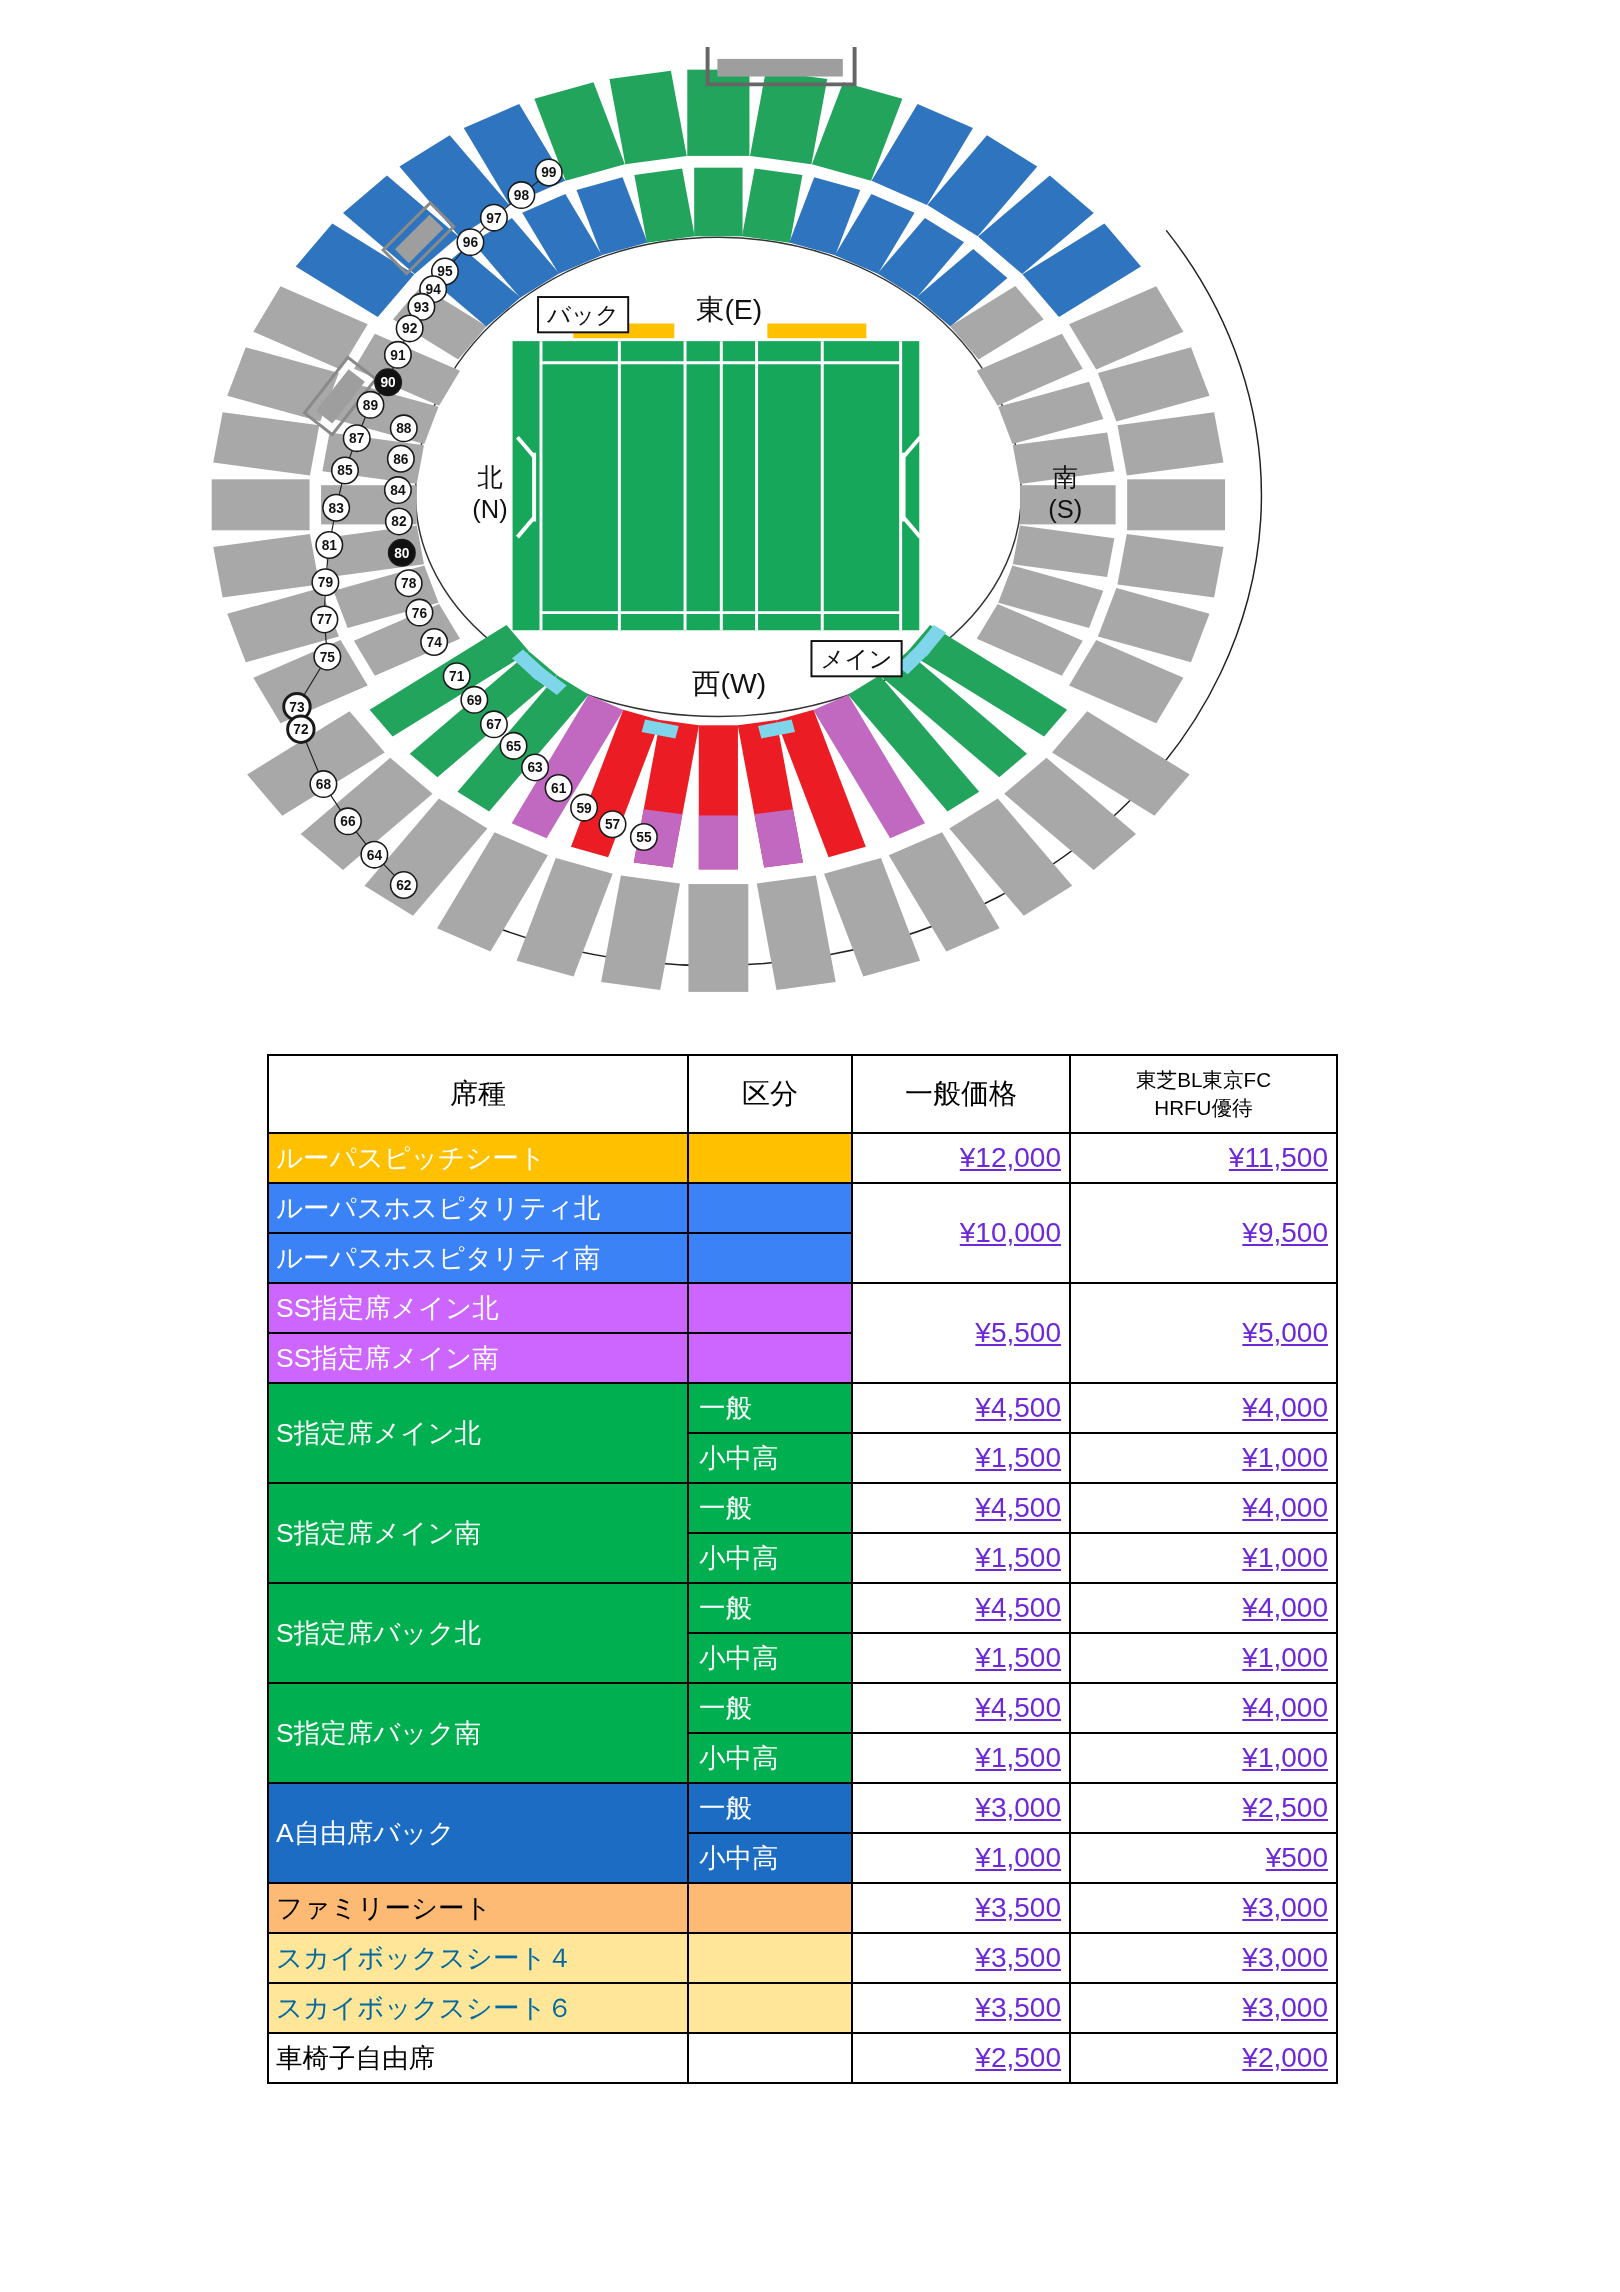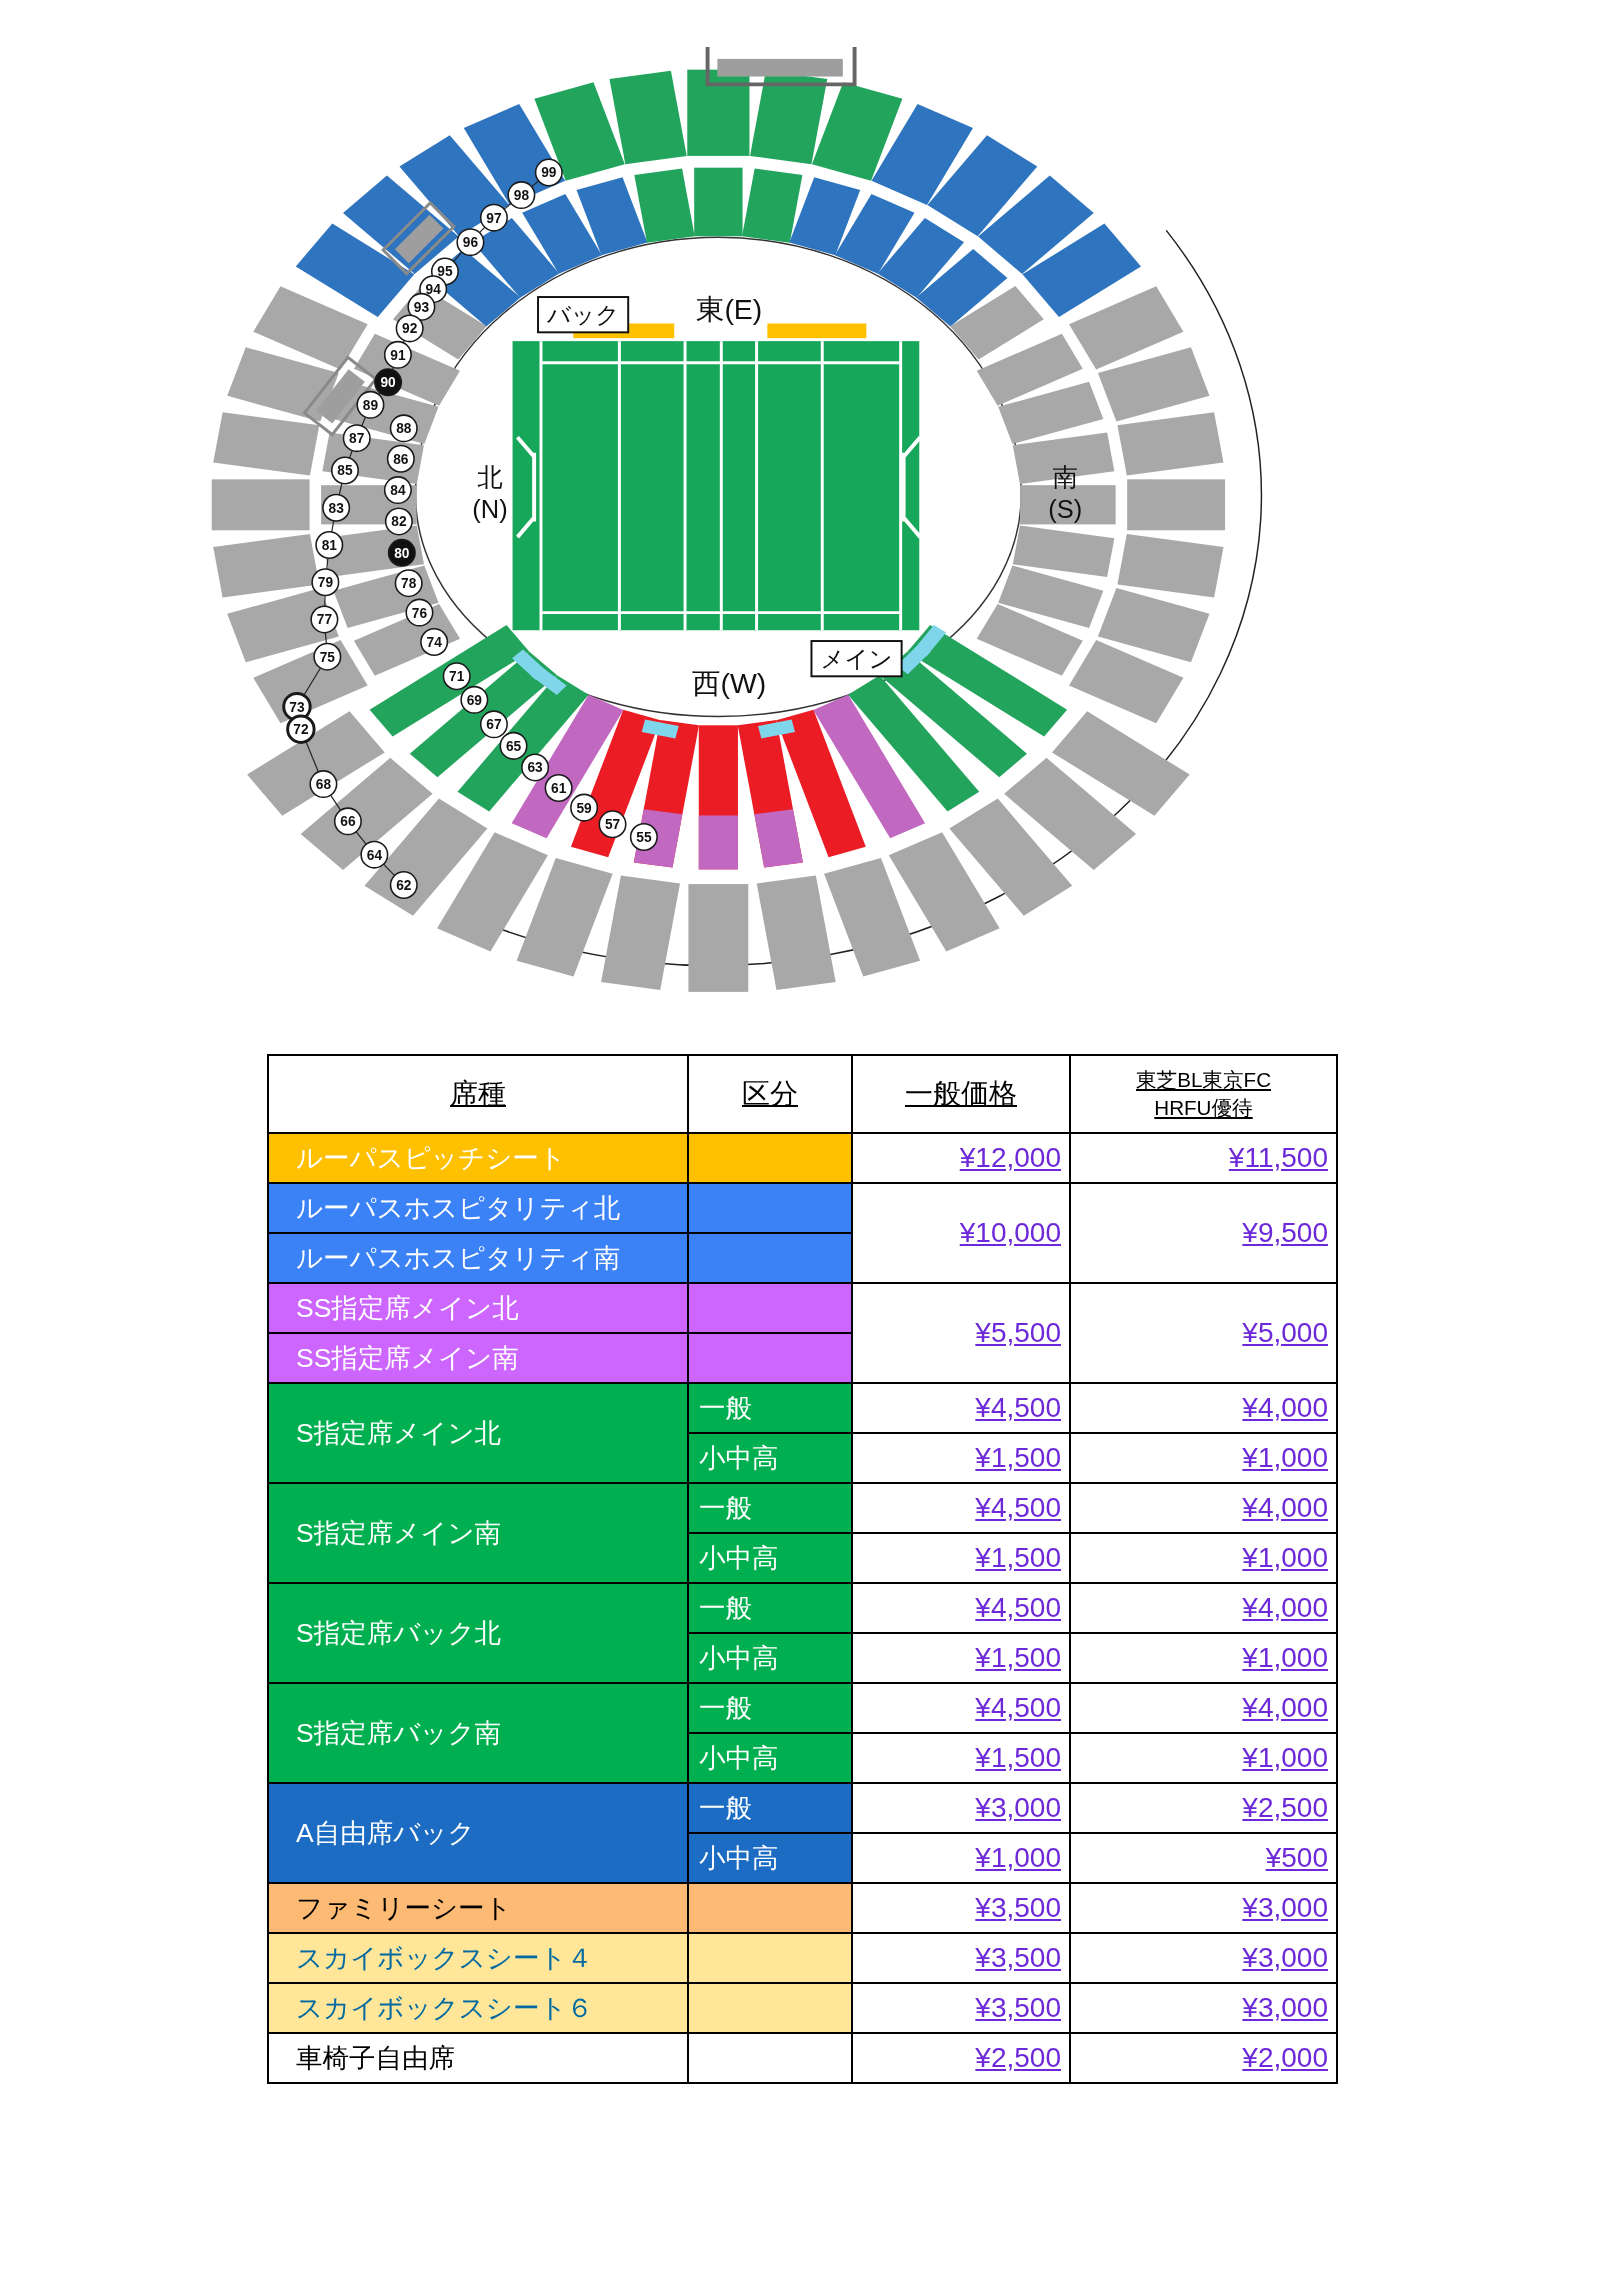--- a/index.html
+++ b/index.html
@@ -22,25 +22,25 @@
 
   .map-label{font:26px "Liberation Sans",sans-serif;fill:#111;text-anchor:middle}
   .map-label.big{font-size:29px}
   .stand-box{fill:#fff;stroke:#111;stroke-width:2}
   .stand-text{font:24px "Liberation Sans",sans-serif;fill:#111;text-anchor:middle}
 
   
   #price-table{position:absolute;left:267px;top:1054px;border-collapse:collapse;table-layout:fixed;}
   #price-table td,#price-table th{border:2px solid #000;overflow:hidden;}
   #price-table th{font-weight:400;}
-  tr.hdr{height:78px;text-decoration:underline;}
+  tr.hdr{height:78px;}
   tr.r{height:50px;}
   .hcell{font-size:28px;color:#000;text-align:center;vertical-align:middle;background:#fff;}
   .hsub{font-size:20.6px;line-height:1.35;}
-  .seat{font-size:26.5px;text-align:left;padding-left:27px;vertical-align:middle;}
+  .seat{font-size:26.5px;text-align:left;padding-left:7px;vertical-align:middle;}
   .kubun{font-size:26.5px;text-align:left;padding-left:10px;vertical-align:middle;}
   .price{font-size:28px;color:#6d28d9;text-align:right;padding-right:8px;vertical-align:middle;background:#fff;text-decoration:underline;}
   .bg-orange{background:#FFC000;color:#fff;}
   .bg-red{background:#3b82f6;color:#fff;}
   .bg-purple{background:#CC66FF;color:#fff;}
   .bg-green{background:#00B050;color:#fff;}
   .bg-blue{background:#1B6CC2;color:#fff;}
   .bg-lgreen{background:#fdba74;color:#000;}
   .bg-lyellow{background:#FFE699;color:#0369a1;}
   .bg-white{background:#fff;color:#000;}

